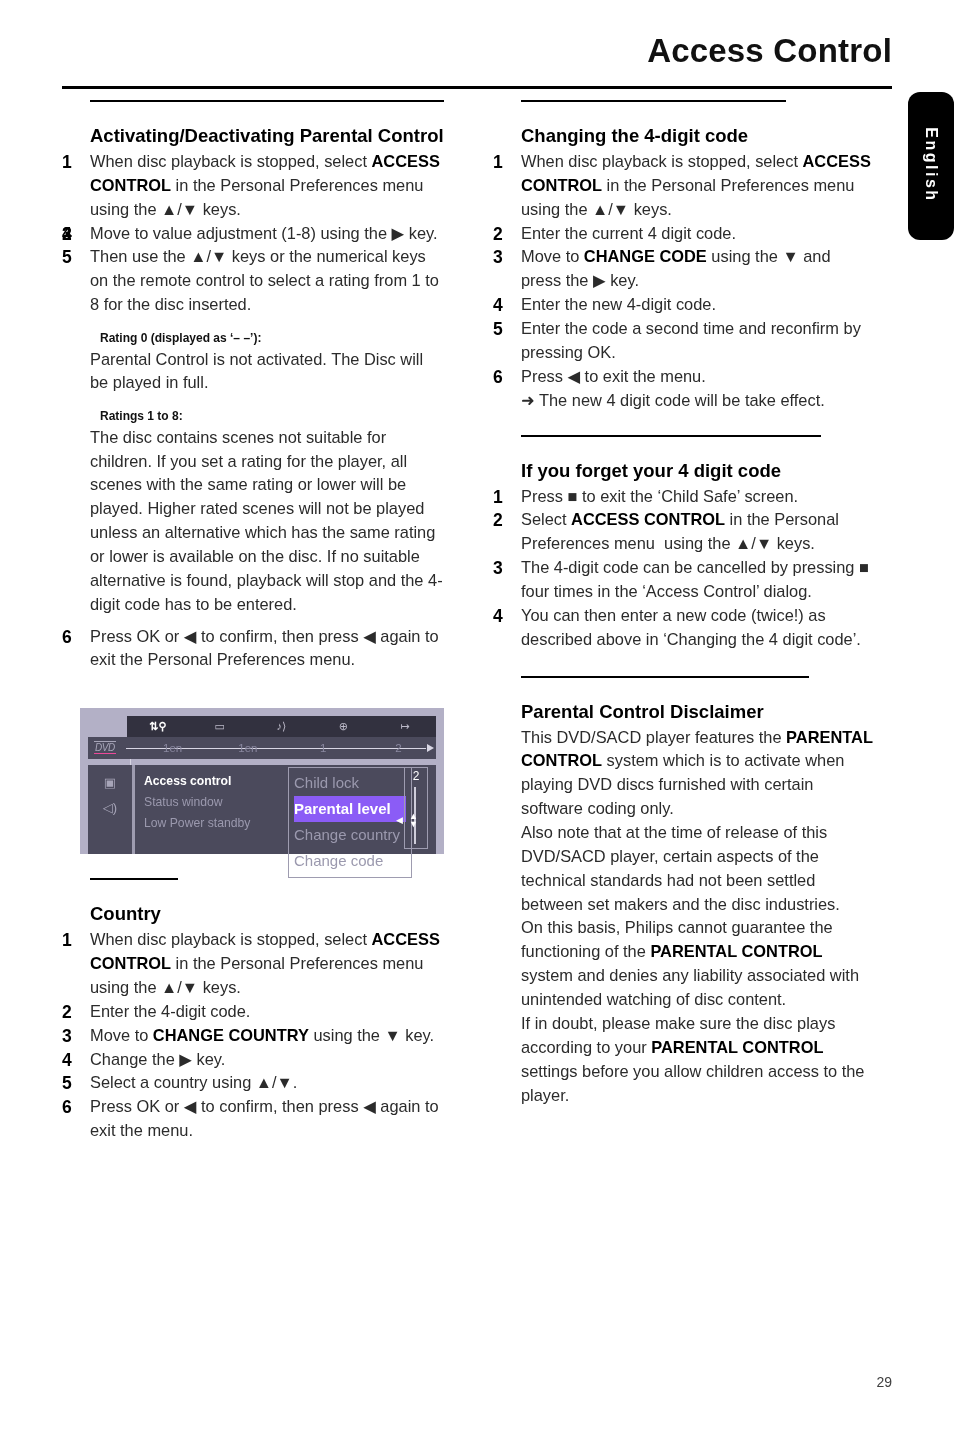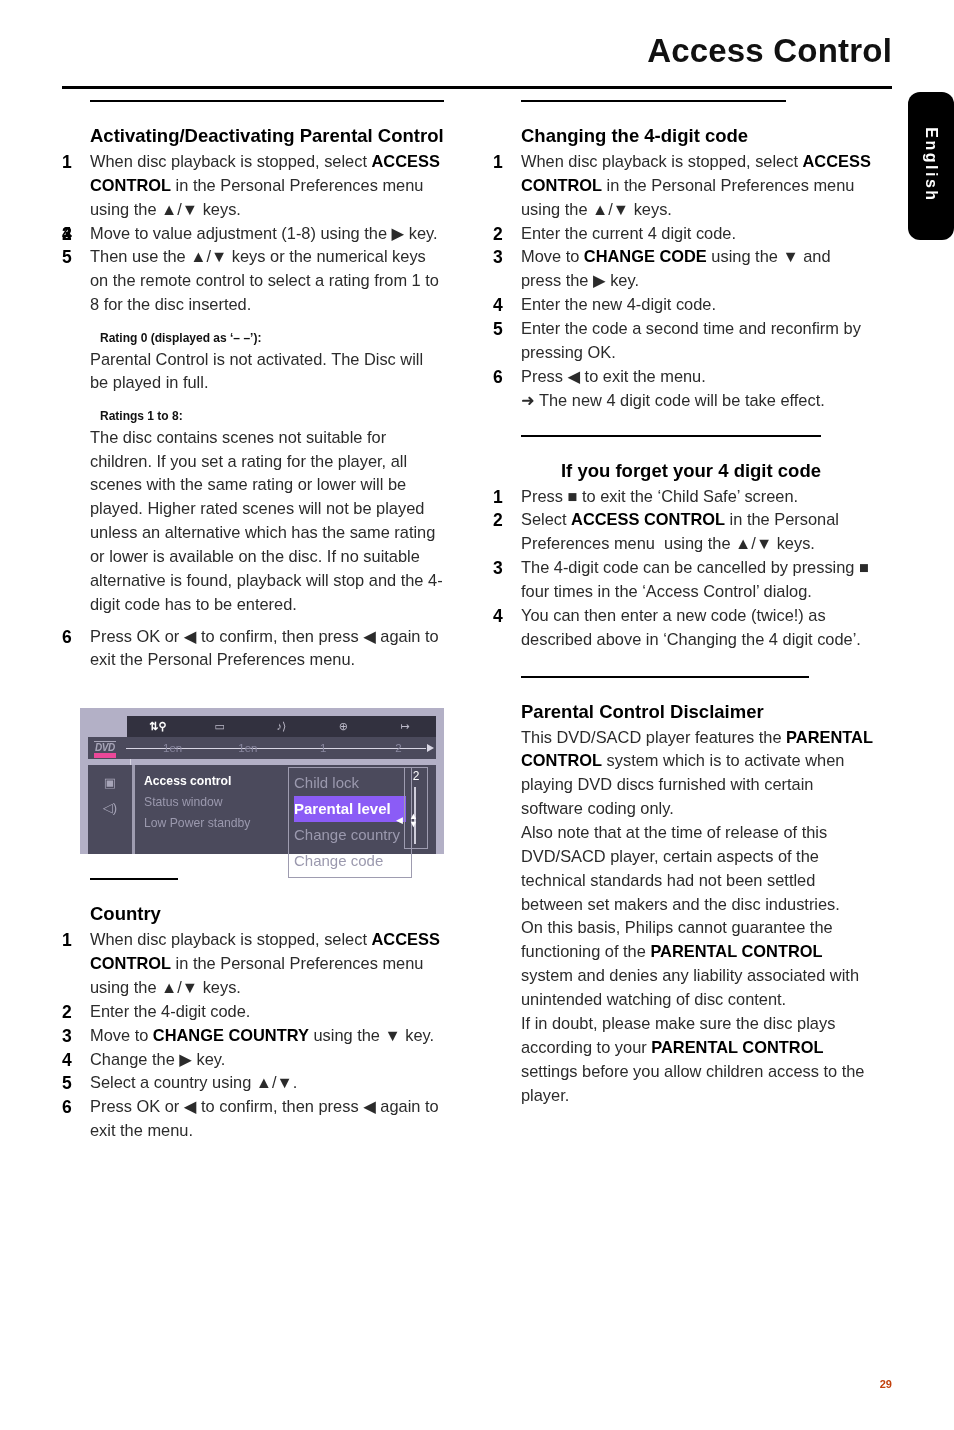--- a/index.html
+++ b/index.html
@@ -199,26 +199,26 @@
     flex: 1;
     text-align: center;
     color: #8a88a0;
     font-size: 11.5px;
   }
   .tv-dvd {
     position: absolute;
     left: 6px;
     top: 4px;
     font-size: 10px;
-    font-weight: bold;
+    font-weight: normal;
     font-style: italic;
     color: #a7a5b8;
     letter-spacing: -0.5px;
     border-top: 1px solid #a7a5b8;
-    border-bottom: 5px solid #ec4899;
+    border-bottom: 1px solid #ec4899;
     padding: 0 1px;
   }
   .tv-arrow-right {
     position: absolute;
     right: 2px;
     top: 11px;
     width: 100%;
     height: 1px;
   }
   .tv-arrow-right .ln { position:absolute; left:40px; right:8px; top:0; height:1px; background:#d8d6e4; }
@@ -279,23 +279,23 @@
   .tv-scroll .v { color:#ffffff; font-size:12px; text-align:center; line-height:1.2; padding-top:1px; }
   .tv-scroll .bar { position:absolute; left:9px; top:19px; bottom:4px; width:2px; background:#cfcdda; }
   .tv-scroll .ud { position:absolute; left:4px; top:45px; color:#ffffff; font-size:9px; line-height:0.85; }
   .tv-scroll .lt { position:absolute; left:-9px; top:47px; color:#ffffff; font-size:9px; }
 
   
   .page-num {
     position: absolute;
     right: 62px;
     bottom: 40px;
-    font-size: 11px;
-    font-weight: bold;
-    color: #c2410c;
+    font-size: 14px;
+    font-weight: normal;
+    color: #404040;
   }
 </style>
 </head>
 <body>
 
 <div class="page-title">Access Control</div>
 <div class="header-rule"></div>
 
 <div class="lang-tab">
   <span>English</span>
@@ -464,21 +464,21 @@
       </li>
       <li>
         <span class="num">6</span>
         <span>Press ◀ to exit the menu.</span>
         <div class="arrowline">➜ The new 4 digit code will be take effect.</div>
       </li>
     </ol>
   </div>
 
   <div class="sec" style="margin-top:22px;">
-    <div class="sec-head-wrap rule-top" style="width:300px;text-align:right;">
+    <div class="sec-head-wrap rule-top" style="width:300px;">
       <div class="sec-head">If you forget your 4 digit code</div>
     </div>
 
     <ol class="steps">
       <li>
         <span class="num">1</span>
         <span>Press ■ to exit the ‘Child Safe’ screen.</span>
       </li>
       <li>
         <span class="num">2</span>

